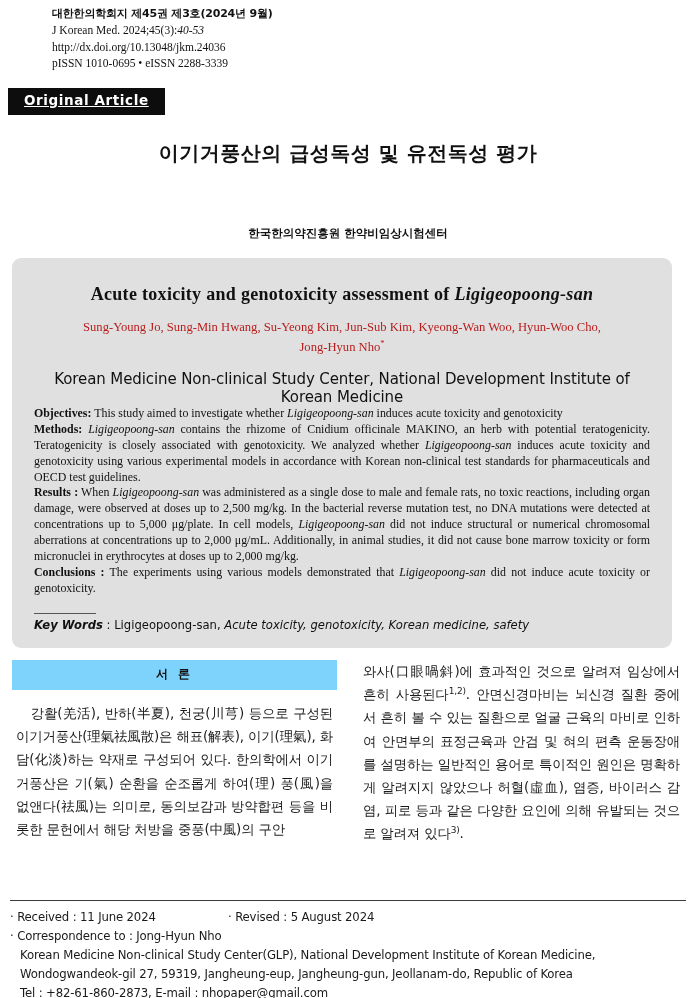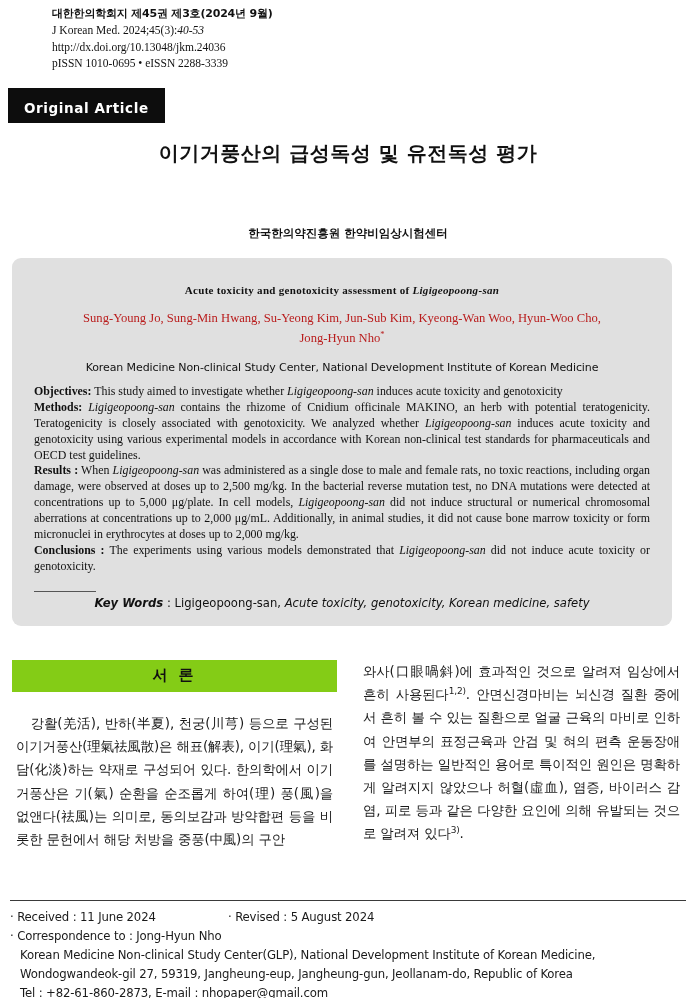--- a/index.html
+++ b/index.html
@@ -49,22 +49,23 @@
   .badge {
     position: absolute;
     left: 8px;
     top: 88px;
     background: #0d0d0d;
     color: #ffffff;
     font-family: "DejaVu Sans", "Liberation Sans", sans-serif;
     font-size: 13.5px;
     font-weight: 700;
     letter-spacing: 0.6px;
-    padding: 12px 16px 7px 16px;
+    padding: 4px 16px 7px 16px;
     display: inline-block;
+    text-decoration: underline;
   }
 
   
   .kr-title {
     position: absolute;
     left: 0;
     right: 0;
     top: 140px;
     text-align: center;
     font-family: "DejaVu Sans", "Liberation Sans", sans-serif;
@@ -106,43 +107,43 @@
     left: 12px;
     top: 258px;
     width: 660px;
     box-sizing: border-box;
     background: #e0e0e0;
     border-radius: 9px;
     padding: 22px 22px 16px 22px;
   }
   .en-title {
     text-align: center;
-    font-size: 11px;
+    font-size: 18px;
     font-weight: 700;
     letter-spacing: 0.3px;
     color: #111;
     margin: 4px 0 14px 0;
   }
   .en-title .ital { font-style: italic; }
 
   .en-authors {
     text-align: center;
     font-size: 12.6px;
     line-height: 1.42;
     color: #b91c1c;
     margin-bottom: 13px;
   }
   .en-authors sup { font-size: 8.5px; vertical-align: super; }
 
   .en-affil {
     text-align: center;
     font-family: "DejaVu Sans", "Liberation Sans", sans-serif;
-    font-size: 11px;
-    color: #111;
-    margin-bottom: 10px;
+    font-size: 15px;
+    color: #111;
+    margin-bottom: 0;
     letter-spacing: -0.1px;
   }
 
   .abs-body {
     font-size: 11.9px;
     line-height: 1.335;
     text-align: justify;
     color: #111;
   }
   .abs-body p { margin: 0; }
@@ -155,21 +156,20 @@
   .kw-rule {
     width: 62px;
     height: 1px;
     background: #555;
     margin-bottom: 4px;
   }
   .keywords {
     font-family: "DejaVu Sans", "Liberation Sans", sans-serif;
     font-size: 11.6px;
     color: #111;
-    text-align: center;
   }
   .keywords .kw-label {
     font-weight: 700;
     font-style: italic;
   }
   .keywords .kw-items { font-style: italic; }
   .keywords .kw-first { font-style: normal; }
 
   
   .columns {
@@ -177,29 +177,29 @@
     left: 12px;
     top: 660px;
     width: 672px;
     display: flex;
     gap: 22px;
   }
   .col {
     width: 325px;
   }
   .section-bar {
-    background: #84cc16;
-    text-align: center;
-    font-family: "DejaVu Sans", "Liberation Sans", sans-serif;
-    font-size: 15px;
+    background: #7dd3fc;
+    text-align: center;
+    font-family: "DejaVu Sans", "Liberation Sans", sans-serif;
+    font-size: 12px;
     font-weight: 700;
     letter-spacing: 3px;
     color: #111;
     padding: 6px 0 7px 0;
-    margin-bottom: 20px;
+    margin-bottom: 12px;
   }
   .body-par {
     font-family: "DejaVu Sans", "Liberation Sans", sans-serif;
     font-size: 13.4px;
     line-height: 1.73;
     text-align: justify;
     text-justify: inter-character;
     color: #1a1a1a;
     margin: 4px;
     letter-spacing: -0.15px;

